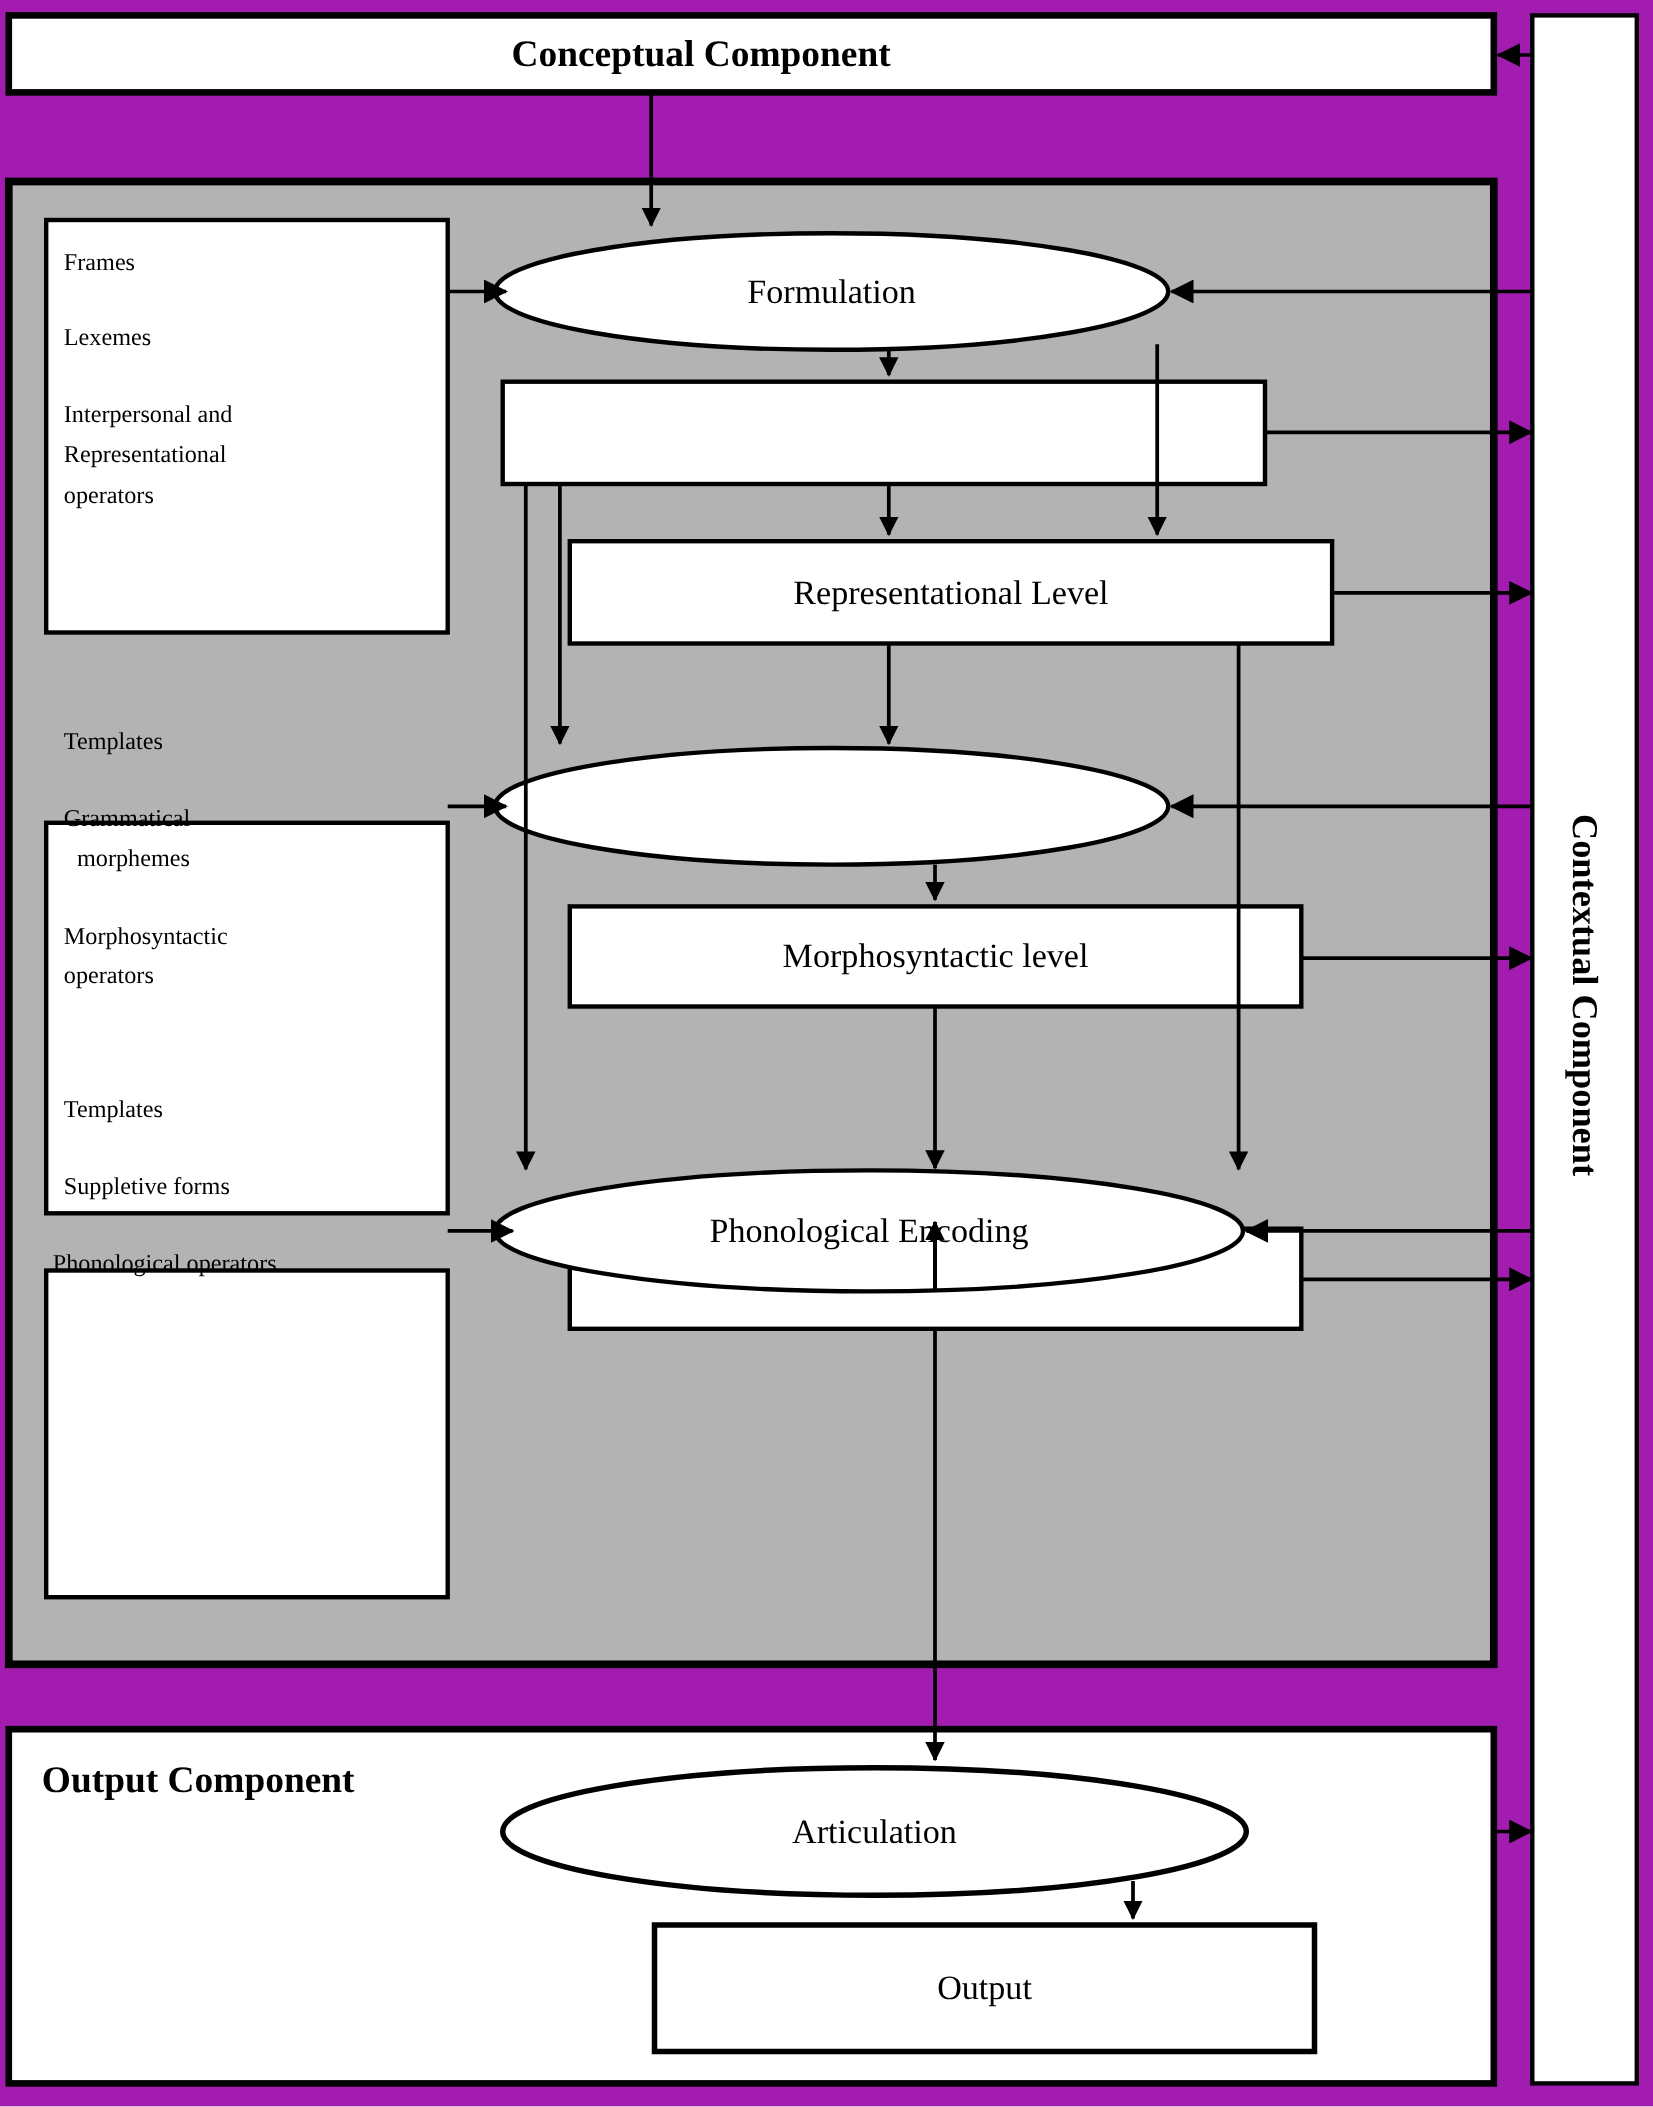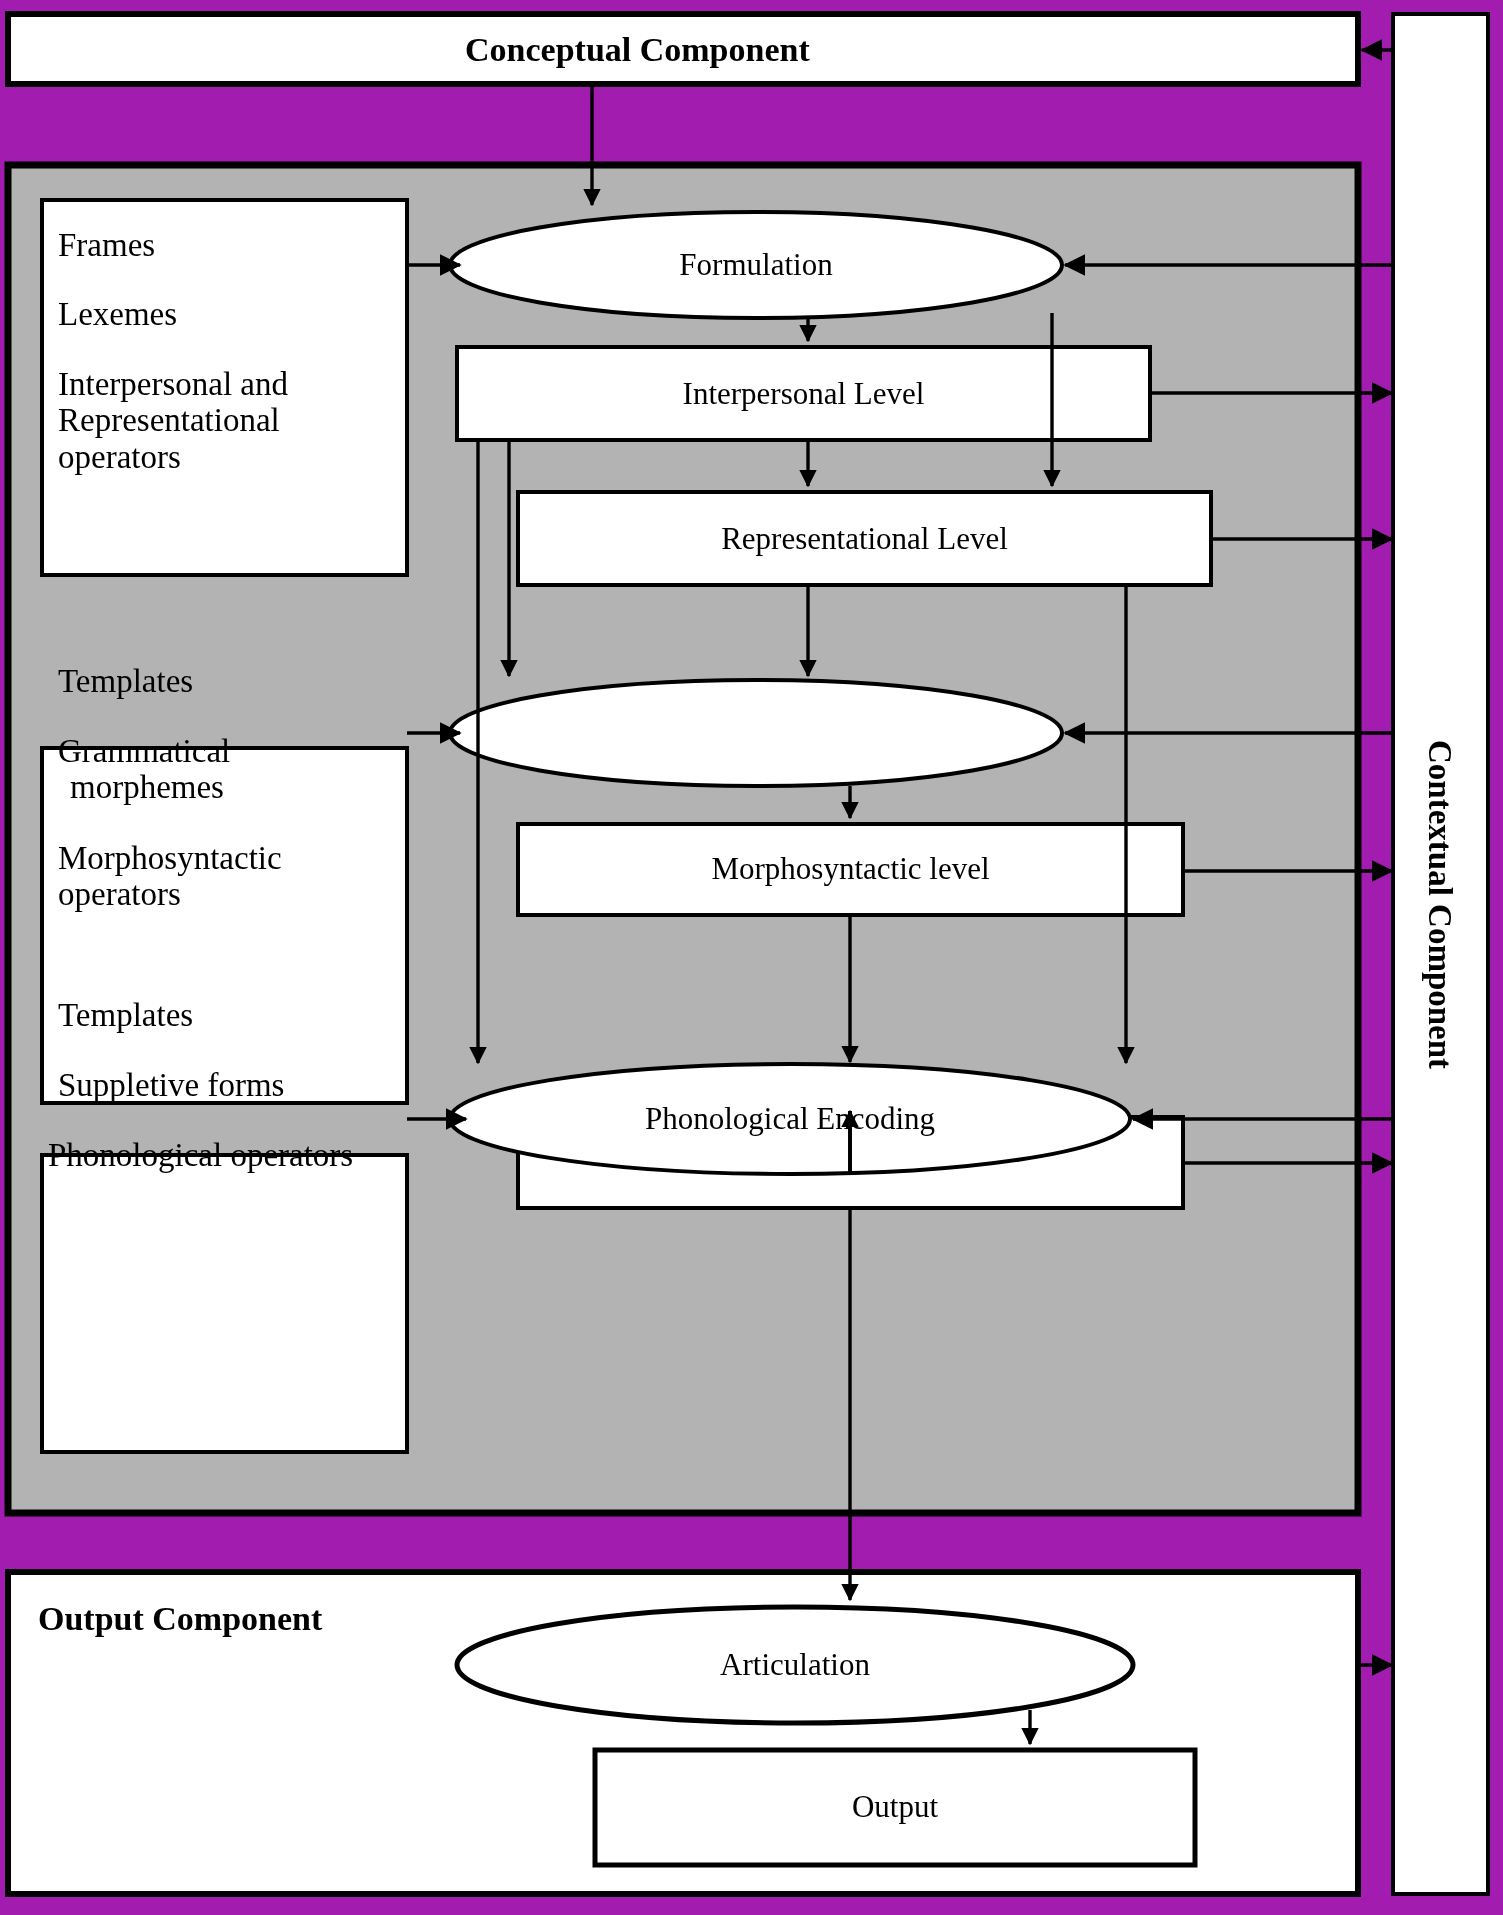--- a/index.html
+++ b/index.html
@@ -34,21 +34,21 @@
     font-family: "Liberation Serif", "DejaVu Serif", serif;
     font-size: 31px;
     line-height: 1.15;
     pointer-events: none;
     white-space: nowrap;
   }
   .store-label {
     position: absolute;
     color: #000000;
     font-family: "Liberation Serif", "DejaVu Serif", serif;
-    font-size: 33px;
+    font-size: 22px;
     line-height: 1.22;
     text-align: left;
     pointer-events: none;
   }
   .component-title {
     position: absolute;
     color: #000000;
     font-family: "Liberation Serif", "DejaVu Serif", serif;
     font-weight: bold;
     font-size: 34px;
@@ -173,21 +173,20 @@
   <div class="store-label" style="left:70px; top:767px;">morphemes</div>
   <div class="store-label" style="left:58px; top:838px;">Morphosyntactic</div>
   <div class="store-label" style="left:58px; top:874px;">operators</div>
 
   <div class="store-label" style="left:58px; top:995px;">Templates</div>
   <div class="store-label" style="left:58px; top:1065px;">Suppletive forms</div>
   <div class="store-label" style="left:48px; top:1135px;">Phonological operators</div>
 
   <div class="node-label" style="left:450px; top:241px; width:612px; height:48px;">Formulation</div>
 
-  <div class="node-label" style="left:457px; top:370px; width:693px; height:48px;">Interpersonal Level</div>
 
   <div class="node-label" style="left:518px; top:515px; width:693px; height:48px;">Representational Level</div>
 
 
   <div class="node-label" style="left:518px; top:845px; width:665px; height:48px;">Morphosyntactic level</div>
 
   <div class="node-label" style="left:450px; top:1095px; width:680px; height:48px;">Phonological Encoding</div>
 
 
   <div class="node-label" style="left:457px; top:1641px; width:676px; height:48px;">Articulation</div>

